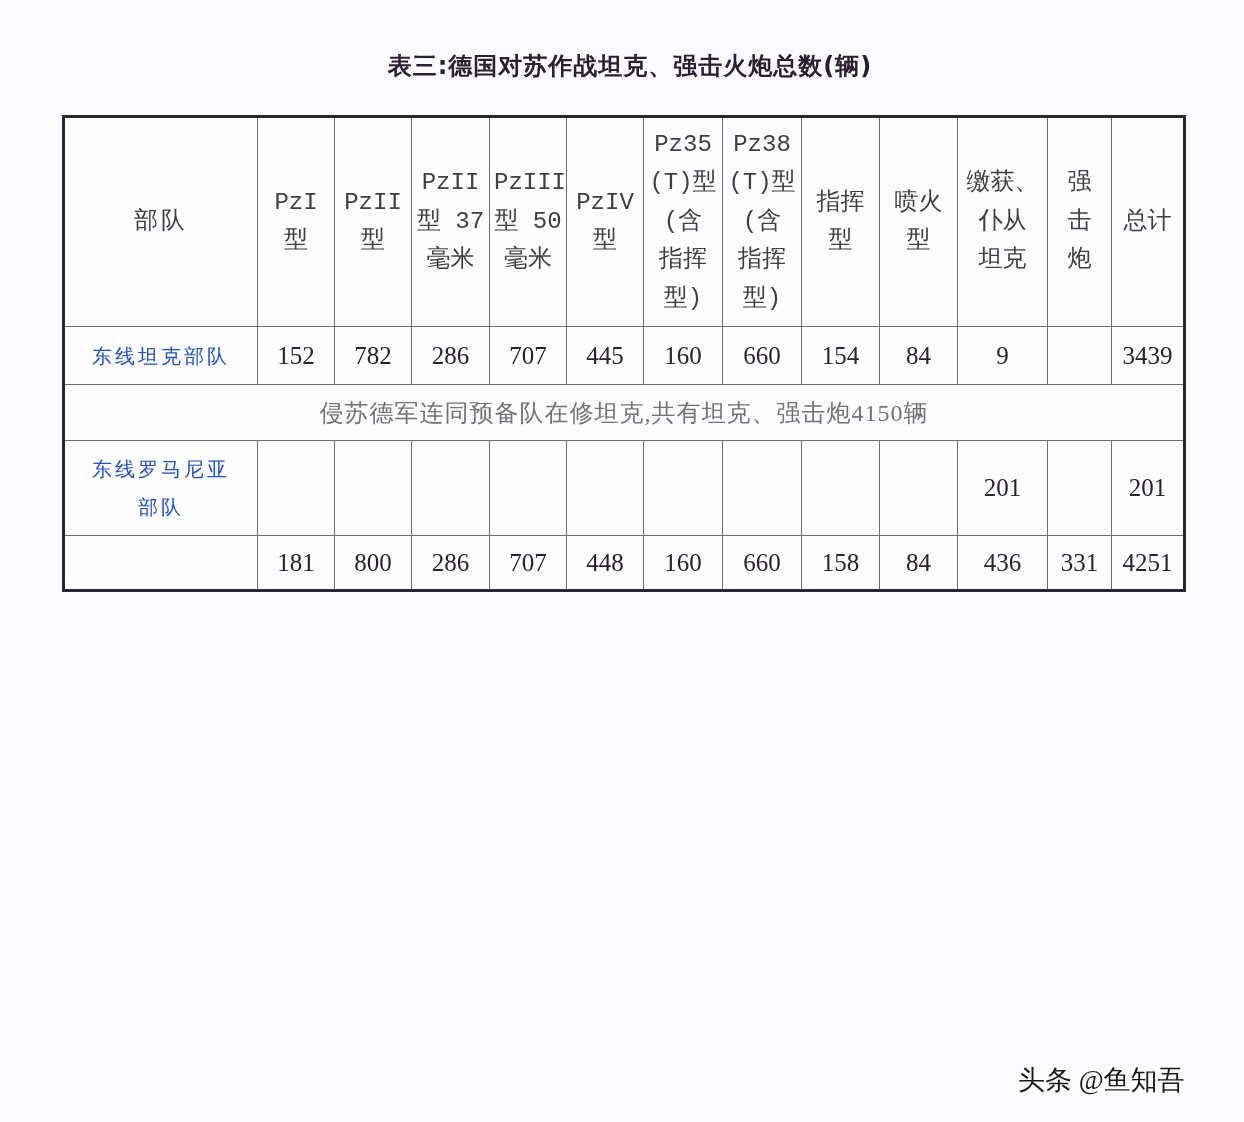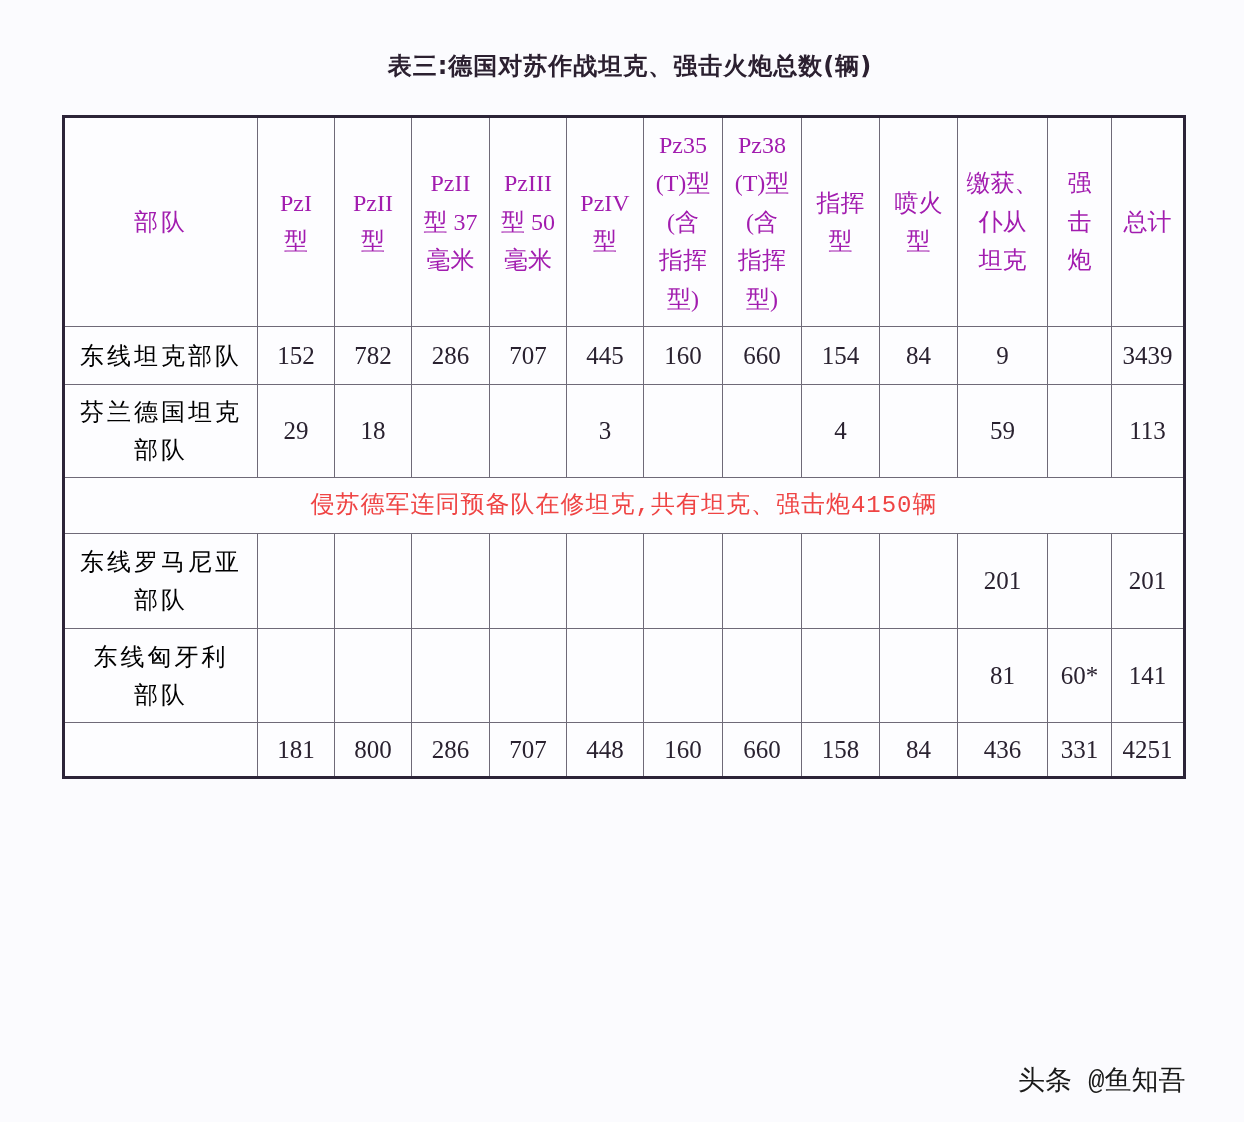--- a/index.html
+++ b/index.html
@@ -41,41 +41,42 @@
     border: 1.5px solid #6f6a78;
     text-align: center;
     vertical-align: middle;
     padding: 0 4px;
     font-size: 25px;
     line-height: 38px;
     color: #2a2230;
   }
   table.data td.unit {
     font-family: "DejaVu Sans", "Liberation Sans", sans-serif;
-    font-size: 24px;
+    font-size: 20px;
     letter-spacing: 3px;
     line-height: 38px;
-    color: #000000;
+    color: #1d4ed8;
   }
   table.data td.hdr {
     font-size: 24px;
     line-height: 38.5px;
-    color: #a21caf;
+    color: #404040;
+    font-family: Liberation Mono, monospace;
   }
   table.data td.note {
-    font-family: Liberation Mono, monospace;
+    font-family: Liberation Serif, serif;
     font-size: 24px;
     letter-spacing: 1px;
-    color: #ef4444;
+    color: #737373;
   }
   .watermark {
     position: absolute;
     left: 1018px;
     top: 1062px;
-    font-family: Liberation Mono, monospace;
+    font-family: Liberation Serif, serif;
     font-size: 27px;
     color: #1a1a1a;
     text-shadow: 0 0 2px #ffffff, 0 0 3px #ffffff;
     letter-spacing: 0px;
   }
 </style>
 </head>
 <body>
 
 <div class="title">表三:德国对苏作战坦克、强击火炮总数(辆)</div>
@@ -123,35 +124,20 @@
     <td>445</td>
     <td>160</td>
     <td>660</td>
     <td>154</td>
     <td>84</td>
     <td>9</td>
     <td></td>
     <td>3439</td>
   </tr>
 
-  <tr style="height:93px">
-    <td class="unit">芬兰德国坦克<br>部队</td>
-    <td>29</td>
-    <td>18</td>
-    <td></td>
-    <td></td>
-    <td>3</td>
-    <td></td>
-    <td></td>
-    <td>4</td>
-    <td></td>
-    <td>59</td>
-    <td></td>
-    <td>113</td>
-  </tr>
 
 
 
   <tr style="height:56px">
     <td class="note" colspan="13">侵苏德军连同预备队在修坦克,共有坦克、强击炮4150辆</td>
   </tr>
 
   <tr style="height:95px">
     <td class="unit">东线罗马尼亚<br>部队</td>
     <td></td>
@@ -162,35 +148,20 @@
     <td></td>
     <td></td>
     <td></td>
     <td></td>
     <td>201</td>
     <td></td>
     <td>201</td>
   </tr>
 
 
-  <tr style="height:94px">
-    <td class="unit">东线匈牙利<br>部队</td>
-    <td></td>
-    <td></td>
-    <td></td>
-    <td></td>
-    <td></td>
-    <td></td>
-    <td></td>
-    <td></td>
-    <td></td>
-    <td>81</td>
-    <td>60*</td>
-    <td>141</td>
-  </tr>
 
   <tr style="height:55px">
     <td class="unit"></td>
     <td>181</td>
     <td>800</td>
     <td>286</td>
     <td>707</td>
     <td>448</td>
     <td>160</td>
     <td>660</td>

